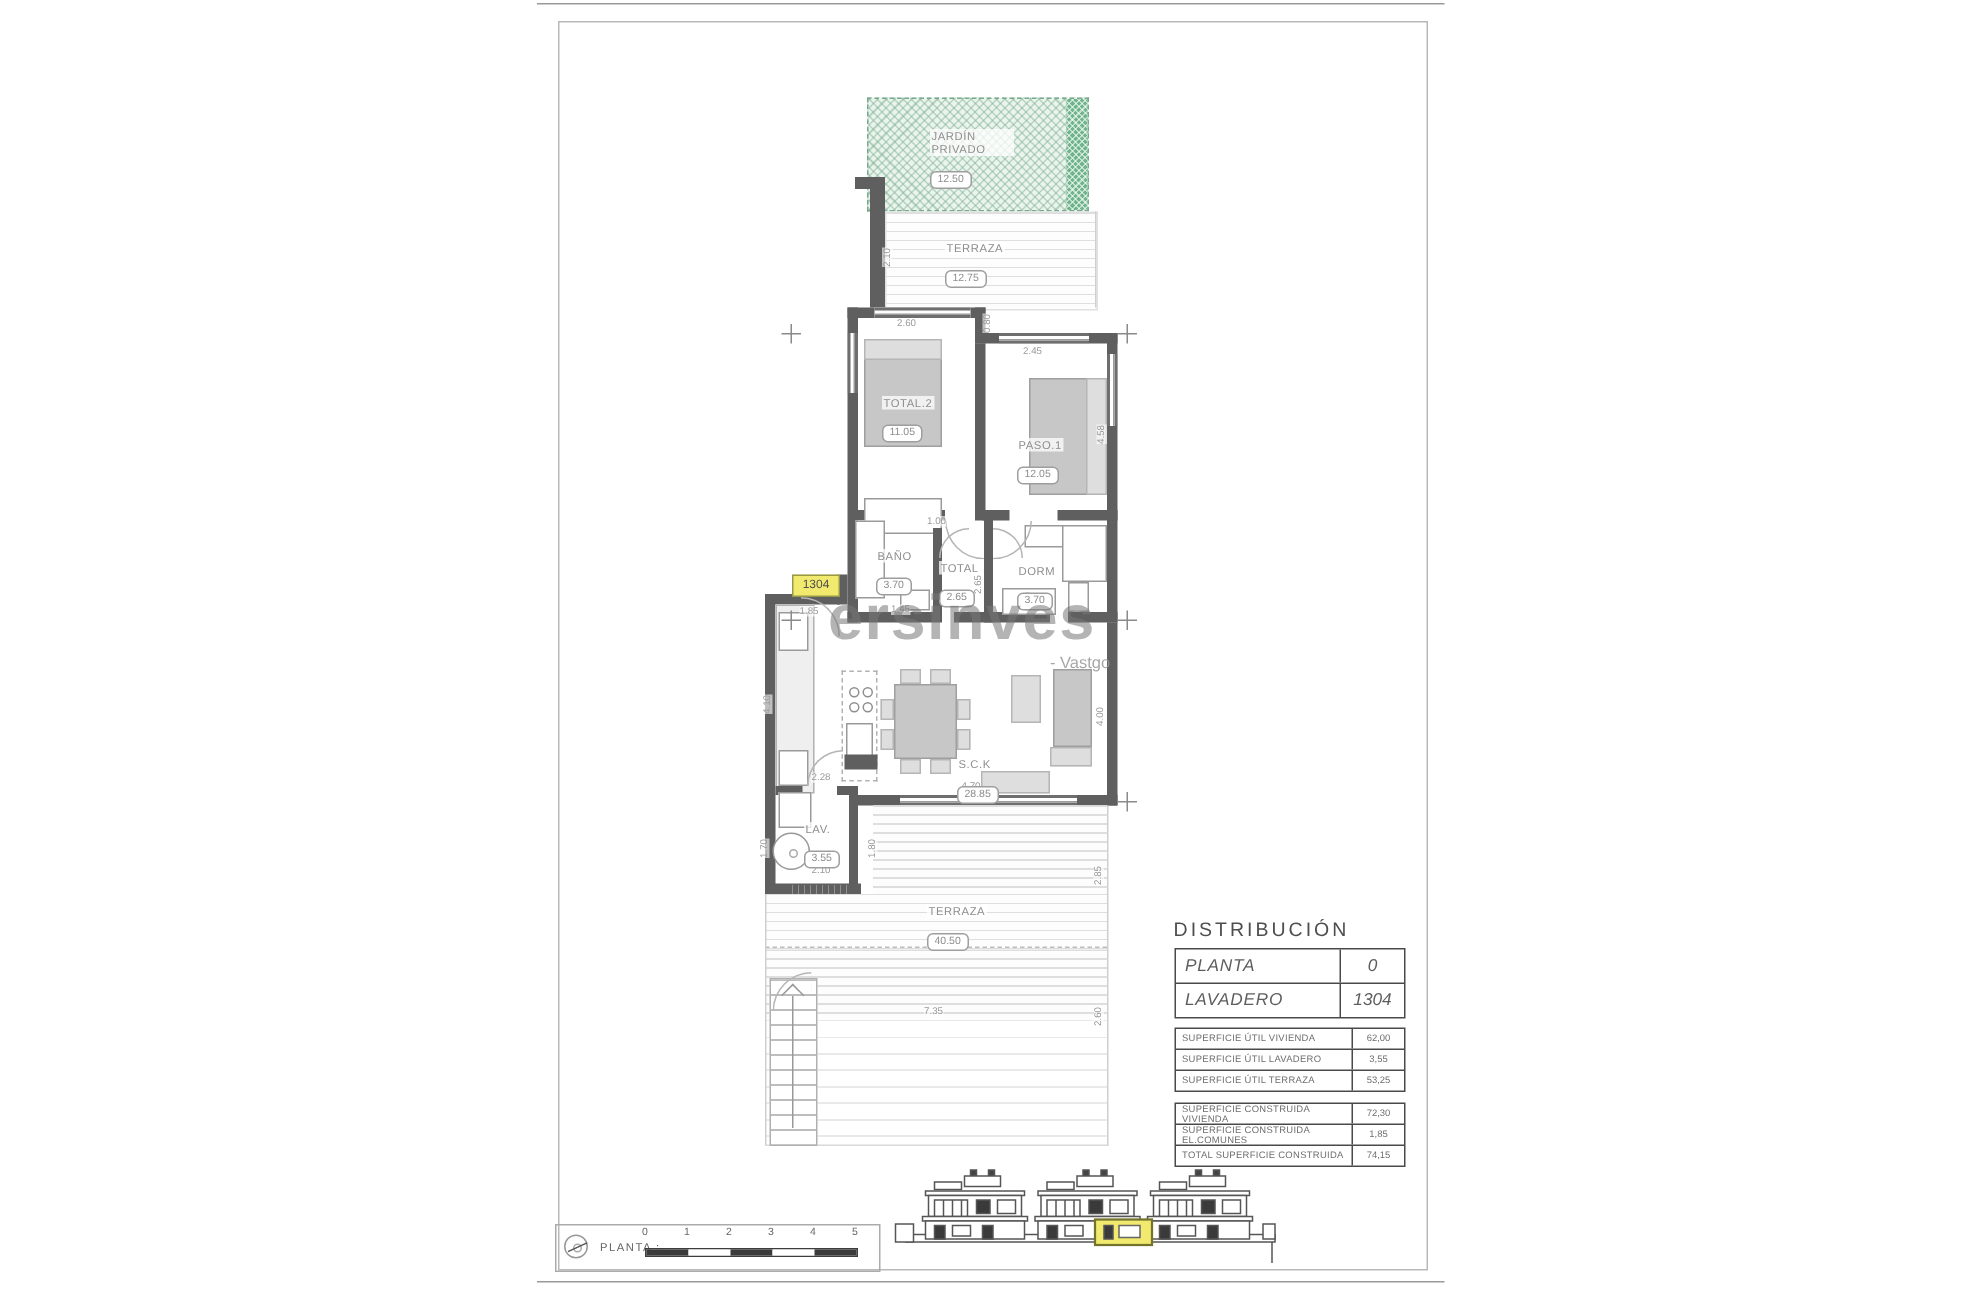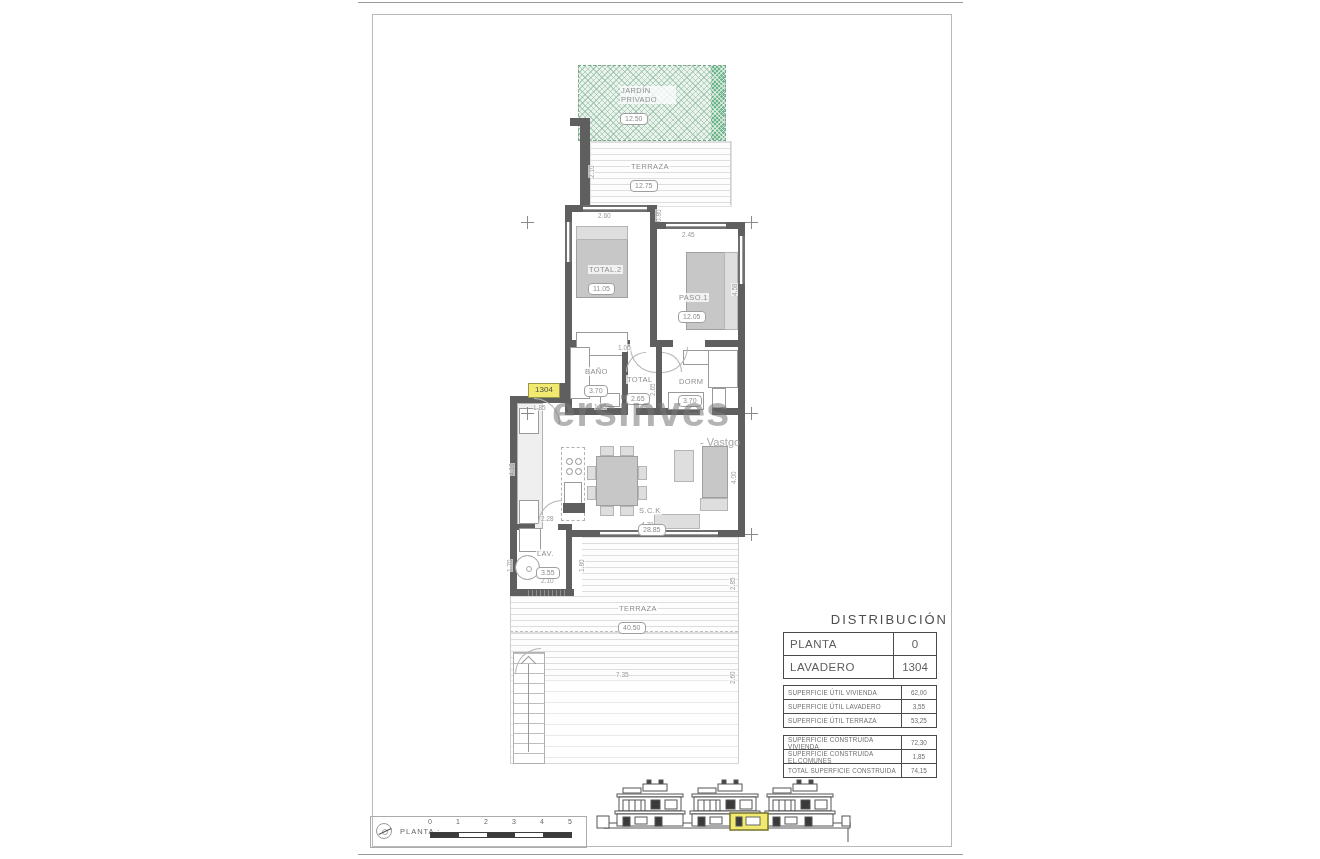--- a/index.html
+++ b/index.html
@@ -47,21 +47,21 @@
   .stairs{position:absolute;background-color:#fff;background-image:repeating-linear-gradient(180deg,#bdbdbd 0 1px,transparent 1px 10px);border:1px solid #b0b0b0;box-sizing:border-box;}
   .burner{position:absolute;width:7px;height:7px;border:1px solid #8e8e8e;border-radius:50%;background:#fff;box-sizing:border-box;}
   .wm-main{position:absolute;font-size:42px;font-weight:bold;color:rgba(118,118,118,.55);letter-spacing:1px;z-index:9;}
   .wm-sub{position:absolute;font-size:11px;color:rgba(150,150,150,.85);z-index:9;}
   .frame{position:absolute;border:1px solid #b9b9b9;}
   
   .ptitle{position:absolute;font-size:13px;letter-spacing:2px;color:#4e4e4e;text-align:center;width:154px;}
   .tbl{position:absolute;border:1px solid #4a4a4a;box-sizing:border-box;background:#fff;width:154px;}
   .trow{display:flex;border-bottom:1px solid #4a4a4a;align-items:center;}
   .trow:last-child{border-bottom:none;}
-  .tbl-a .trow{height:22px;}
+  .tbl-a .trow{height:22px;font-style:italic;}
   .tbl-a .tl{flex:1;font-size:11.5px;color:#5e5e5e;padding-left:6px;letter-spacing:.5px;}
   .tbl-a .tv{width:42px;align-self:stretch;border-left:1px solid #4a4a4a;display:flex;align-items:center;justify-content:center;font-size:11.5px;color:#5e5e5e;}
   .tbl-b .trow{height:13px;}
   .tbl-b .tl{flex:1;font-size:6.3px;color:#6e6e6e;padding-left:4px;letter-spacing:.2px;}
   .tbl-b .tv{width:34px;align-self:stretch;border-left:1px solid #4a4a4a;display:flex;align-items:center;justify-content:center;font-size:6.3px;color:#6e6e6e;}
   
   .sbox{position:absolute;border:1px solid #ababab;}
   .stick{position:absolute;font-size:7px;color:#666;}
   .sbar{position:absolute;display:flex;border:1px solid #3d3d3d;box-sizing:content-box;}
   .sbar div{width:28px;height:4px;}
@@ -246,21 +246,21 @@
 
   <div class="plus" style="left:521px;top:216px;"></div>
   <div class="plus" style="left:745px;top:216px;"></div>
   <div class="plus" style="left:521px;top:407px;"></div>
   <div class="plus" style="left:745px;top:407px;"></div>
   <div class="plus" style="left:745px;top:528px;"></div>
 
   <div class="wm-main" style="left:552px;top:388px;">ersinves</div>
   <div class="wm-sub" style="left:700px;top:436px;">- Vastgo</div>
 
-  <div class="ptitle" style="left:794px;top:612px;text-align:right;">DISTRIBUCIÓN</div>
+  <div class="ptitle" style="left:764px;top:612px;">DISTRIBUCIÓN</div>
 
   <div class="tbl tbl-a" style="left:783px;top:632px;">
     <div class="trow">
       <div class="tl">PLANTA</div>
       <div class="tv">0</div>
     </div>
     <div class="trow">
       <div class="tl">LAVADERO</div>
       <div class="tv">1304</div>
     </div>

